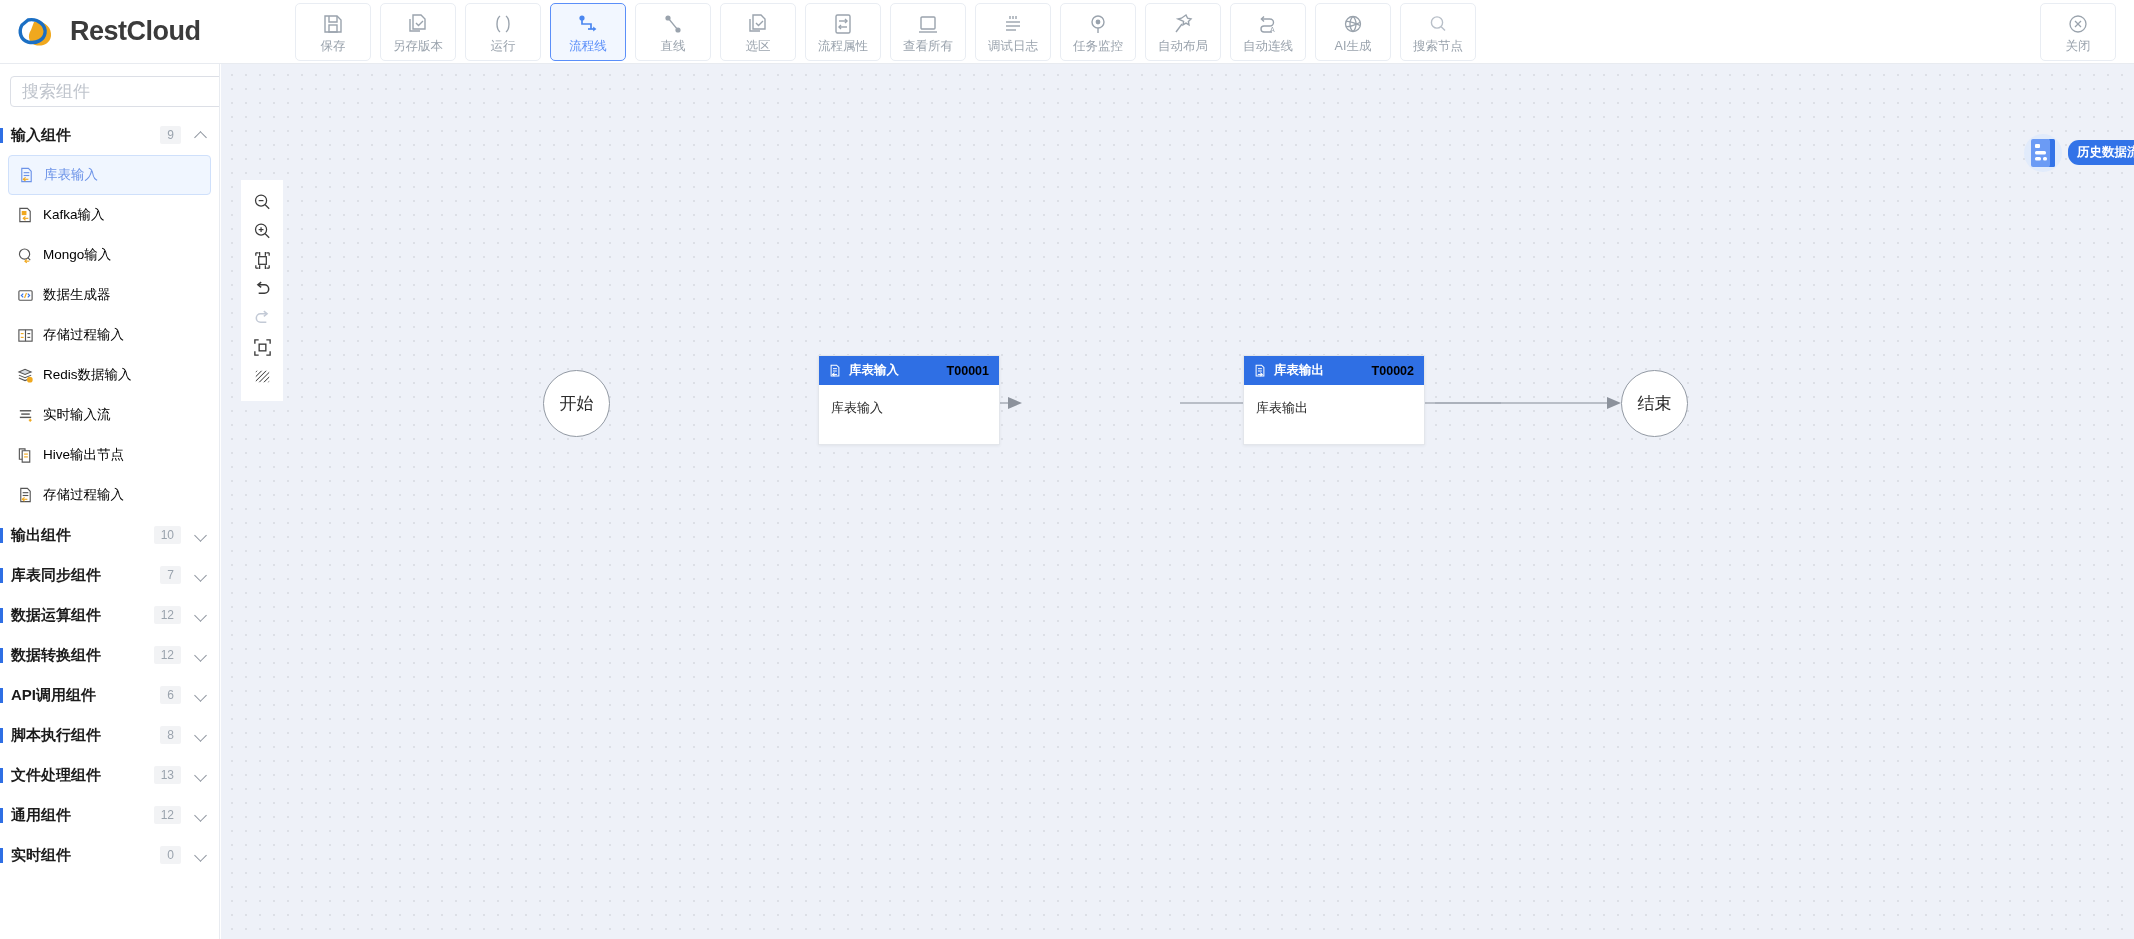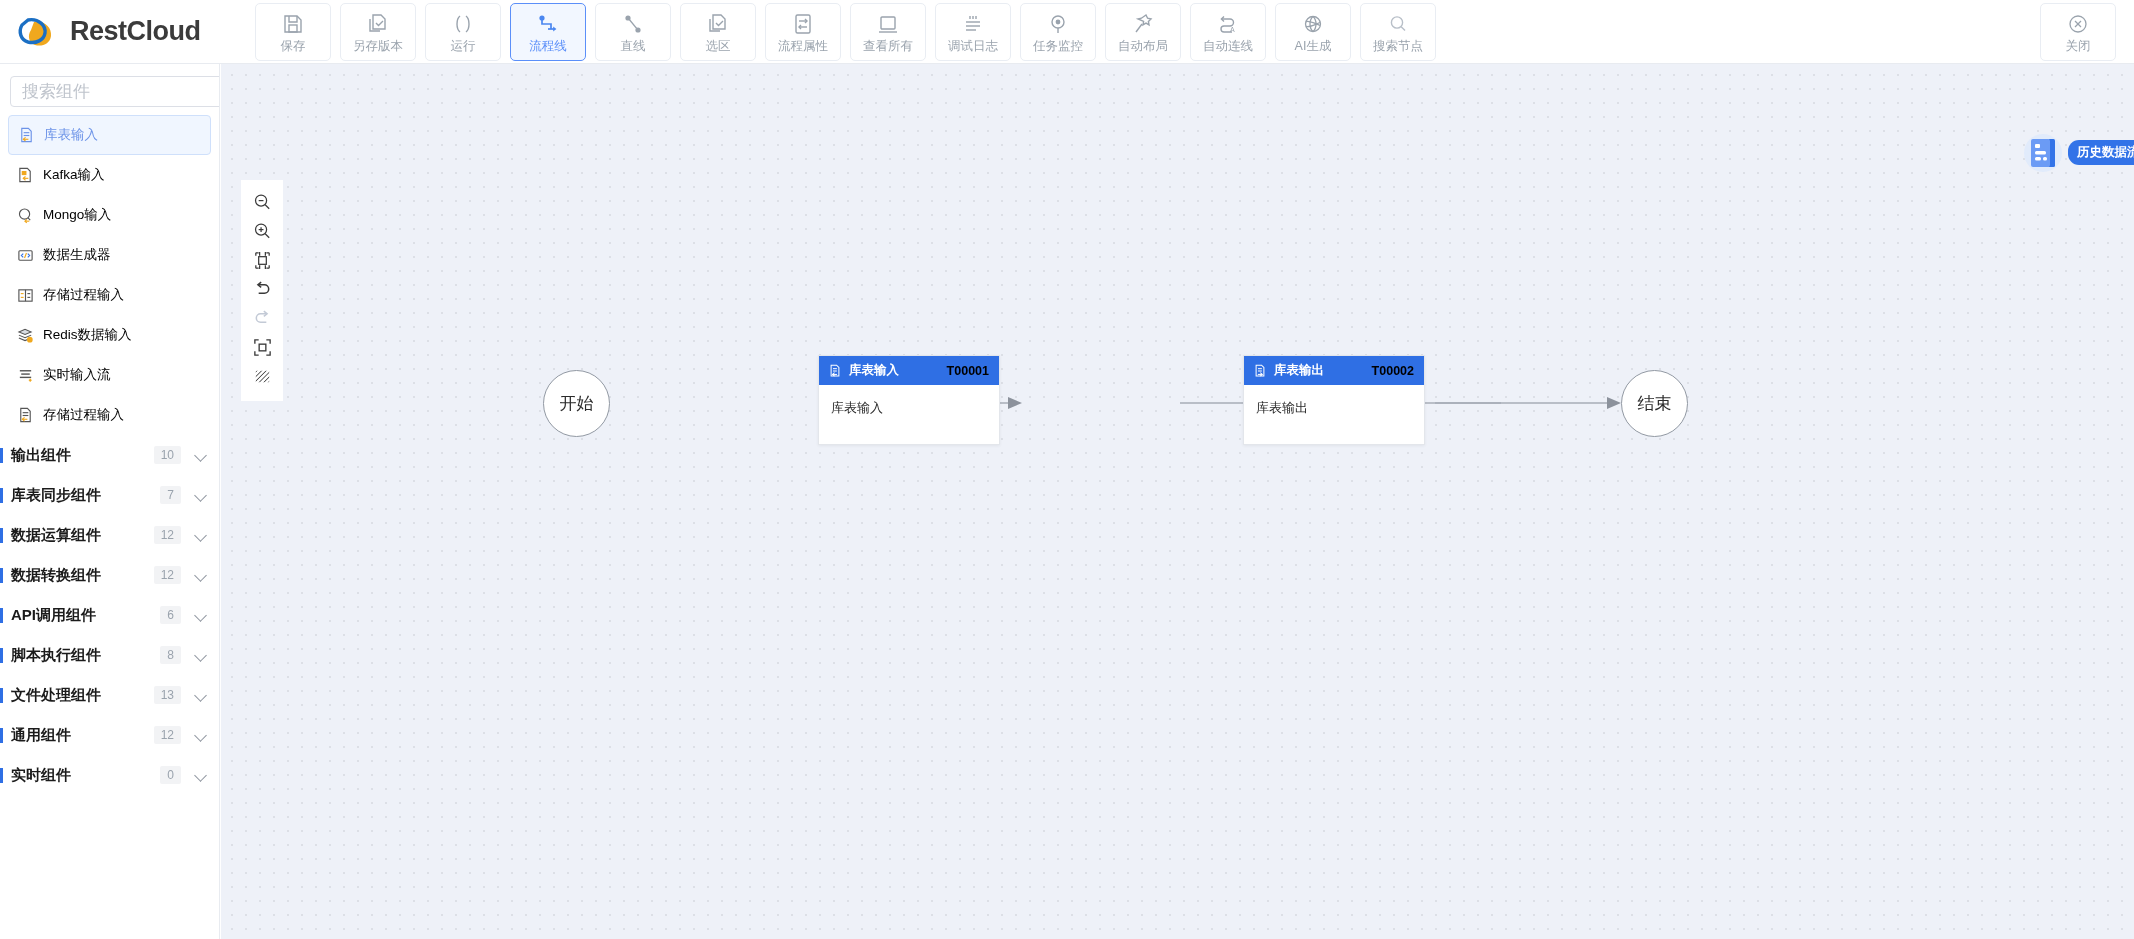--- a/index.html
+++ b/index.html
@@ -18,21 +18,21 @@
     border-bottom: 1px solid #e8ebf0;
     display: flex; align-items: center;
   }
   .brand { display: flex; align-items: center; width: 255px; padding-left: 14px; flex: 0 0 255px; }
   .brand-logo { width: 46px; height: 40px; position: relative; }
   .brand-name {
     font-size: 27px; font-weight: bold; color: #3b3b3b;
     margin-left: 10px; letter-spacing: -0.5px;
   }
 
-  .tool-group { display: flex; align-items: center; gap: 9px; }
+  .tool-group { display: flex; align-items: center; gap: 9px; margin-left: 40px; }
   .tool-btn {
     width: 76px; height: 58px;
     border: 1px solid #e9edf3; border-radius: 5px;
     background: #fff;
     display: flex; flex-direction: column; align-items: center; justify-content: center;
     gap: 3px; cursor: pointer;
   }
   .tool-btn .ico { height: 26px; display: flex; align-items: center; justify-content: center; }
   .tool-btn .lbl { font-size: 12.5px; color: #9aa3ad; line-height: 1; }
   .tool-btn.active { border-color: #5b8ff9; background: #f2f7ff; }
@@ -358,20 +358,26 @@
       <span>
         <svg width="15" height="15" viewBox="0 0 16 16" fill="none" stroke="#b0b6be" stroke-width="1.2">
           <circle cx="7" cy="7" r="4.8"></circle>
             <path d="M10.6 10.6 L14 14"></path>
         </svg>
       </span>
     </div>
 
   </div>
 
+  <div class="group-hdr">
+    <span class="group-bar"></span>
+    <span class="group-title">输入组件</span>
+    <span class="group-count">9</span>
+    <span class="chev up"></span>
+  </div>
 
   <div class="comp-item selected">
     <span class="ci-ico">
       <svg width="17" height="17" viewBox="0 0 18 18" fill="none" stroke="#6c93e8" stroke-width="1.2">
         <path d="M4 1.5 h7 l3 3 v11 h-10 z"></path>
           <path d="M6 6 h6"></path>
           <path d="M6 9 h6"></path>
         <path d="M11 13 h-5" stroke="#f0a81e"></path>
           <path d="M8 11 l-2.4 2 2.4 2" stroke="#f0a81e"></path>
       </svg>
@@ -447,20 +453,31 @@
         <path d="M3 4 h12"></path>
           <path d="M4.5 7.5 h9"></path>
           <path d="M3 11 h12"></path>
         <path d="M12.5 14 h3" stroke="#f0a81e" stroke-width="1.3"></path>
         <path d="M14 12.5 v3" stroke="#f0a81e" stroke-width="1.3"></path>
       </svg>
     </span>
     <span class="ci-lbl">实时输入流</span>
   </div>
 
+  <div class="comp-item">
+    <span class="ci-ico">
+      <svg width="17" height="17" viewBox="0 0 18 18" fill="none" stroke="#555" stroke-width="1.2">
+        <path d="M2.5 2 h6 v11 h-6 z"></path>
+        <path d="M5.5 4 h8 v12 h-8 z" fill="#fff"></path>
+        <path d="M7.5 7.5 h4" stroke="#f0a81e"></path>
+          <path d="M7.5 10.5 h4" stroke="#f0a81e"></path>
+      </svg>
+    </span>
+    <span class="ci-lbl">Hive输出节点</span>
+  </div>
 
   <div class="comp-item">
     <span class="ci-ico">
       <svg width="17" height="17" viewBox="0 0 18 18" fill="none" stroke="#555" stroke-width="1.2">
         <path d="M4 1.5 h7 l3 3 v11 h-10 z"></path>
           <path d="M6 6 h6"></path>
           <path d="M6 9 h6"></path>
         <path d="M11 13 h-5" stroke="#f0a81e"></path>
           <path d="M8 11 l-2.4 2 2.4 2" stroke="#f0a81e"></path>
       </svg>

